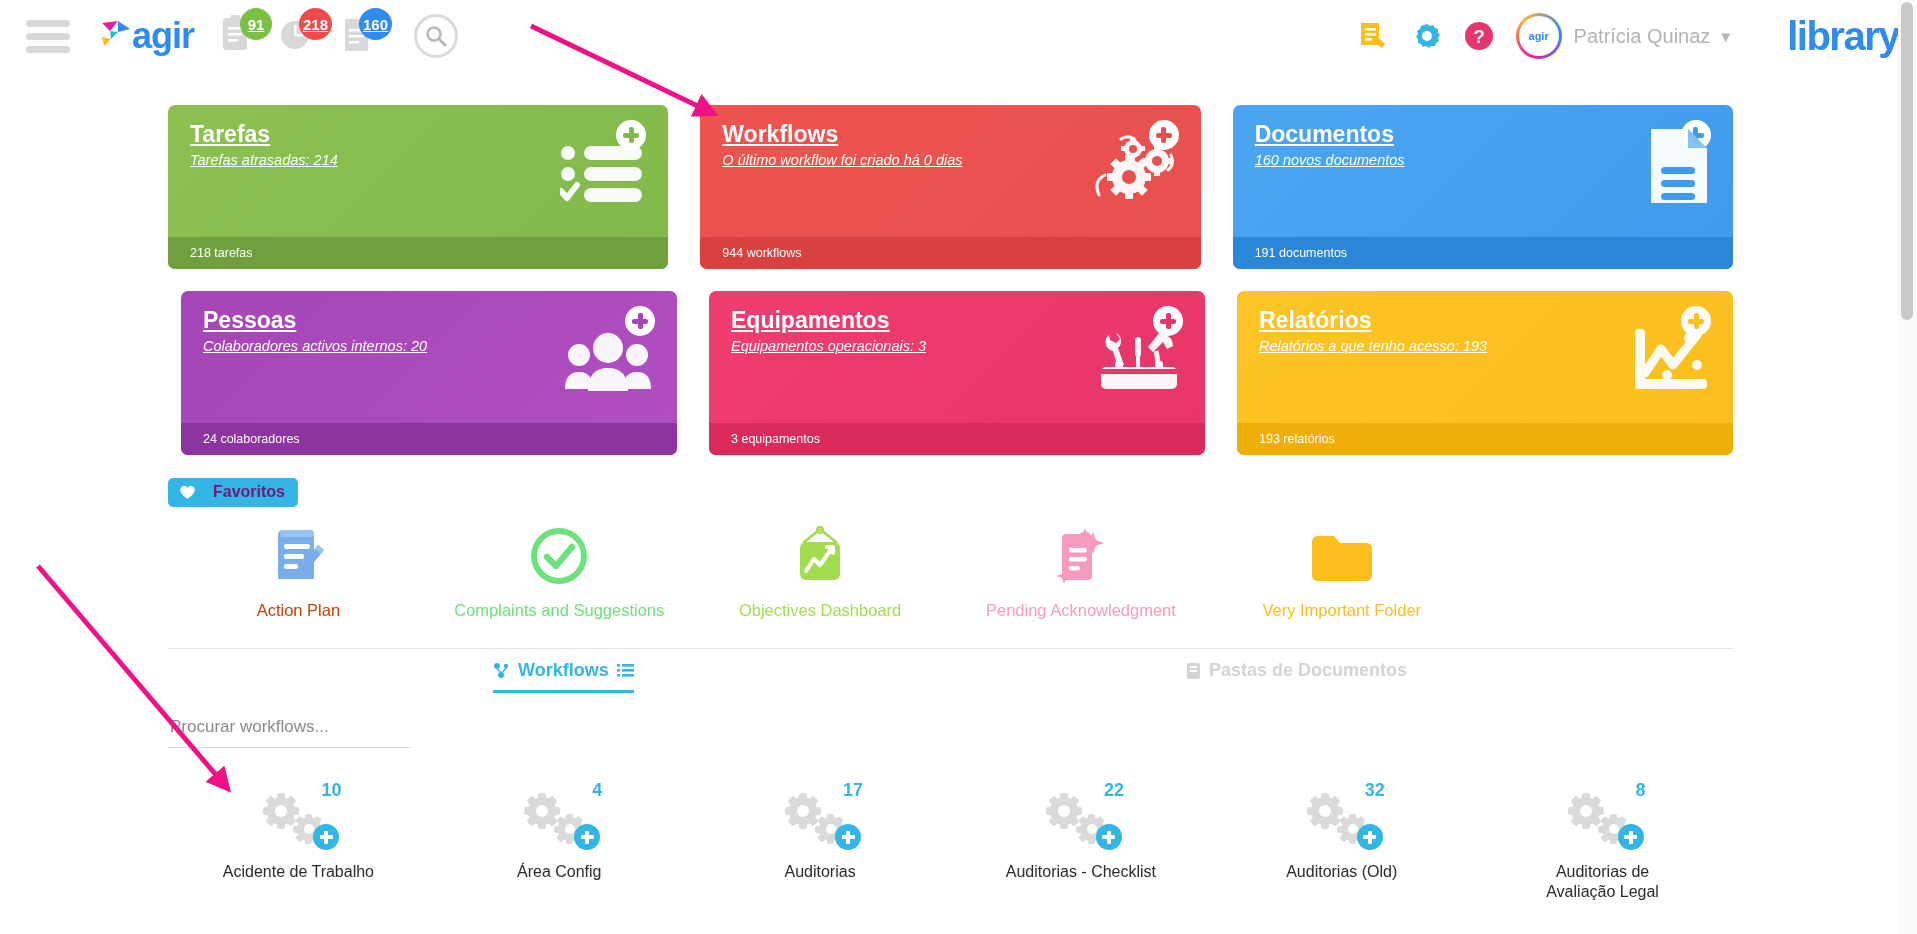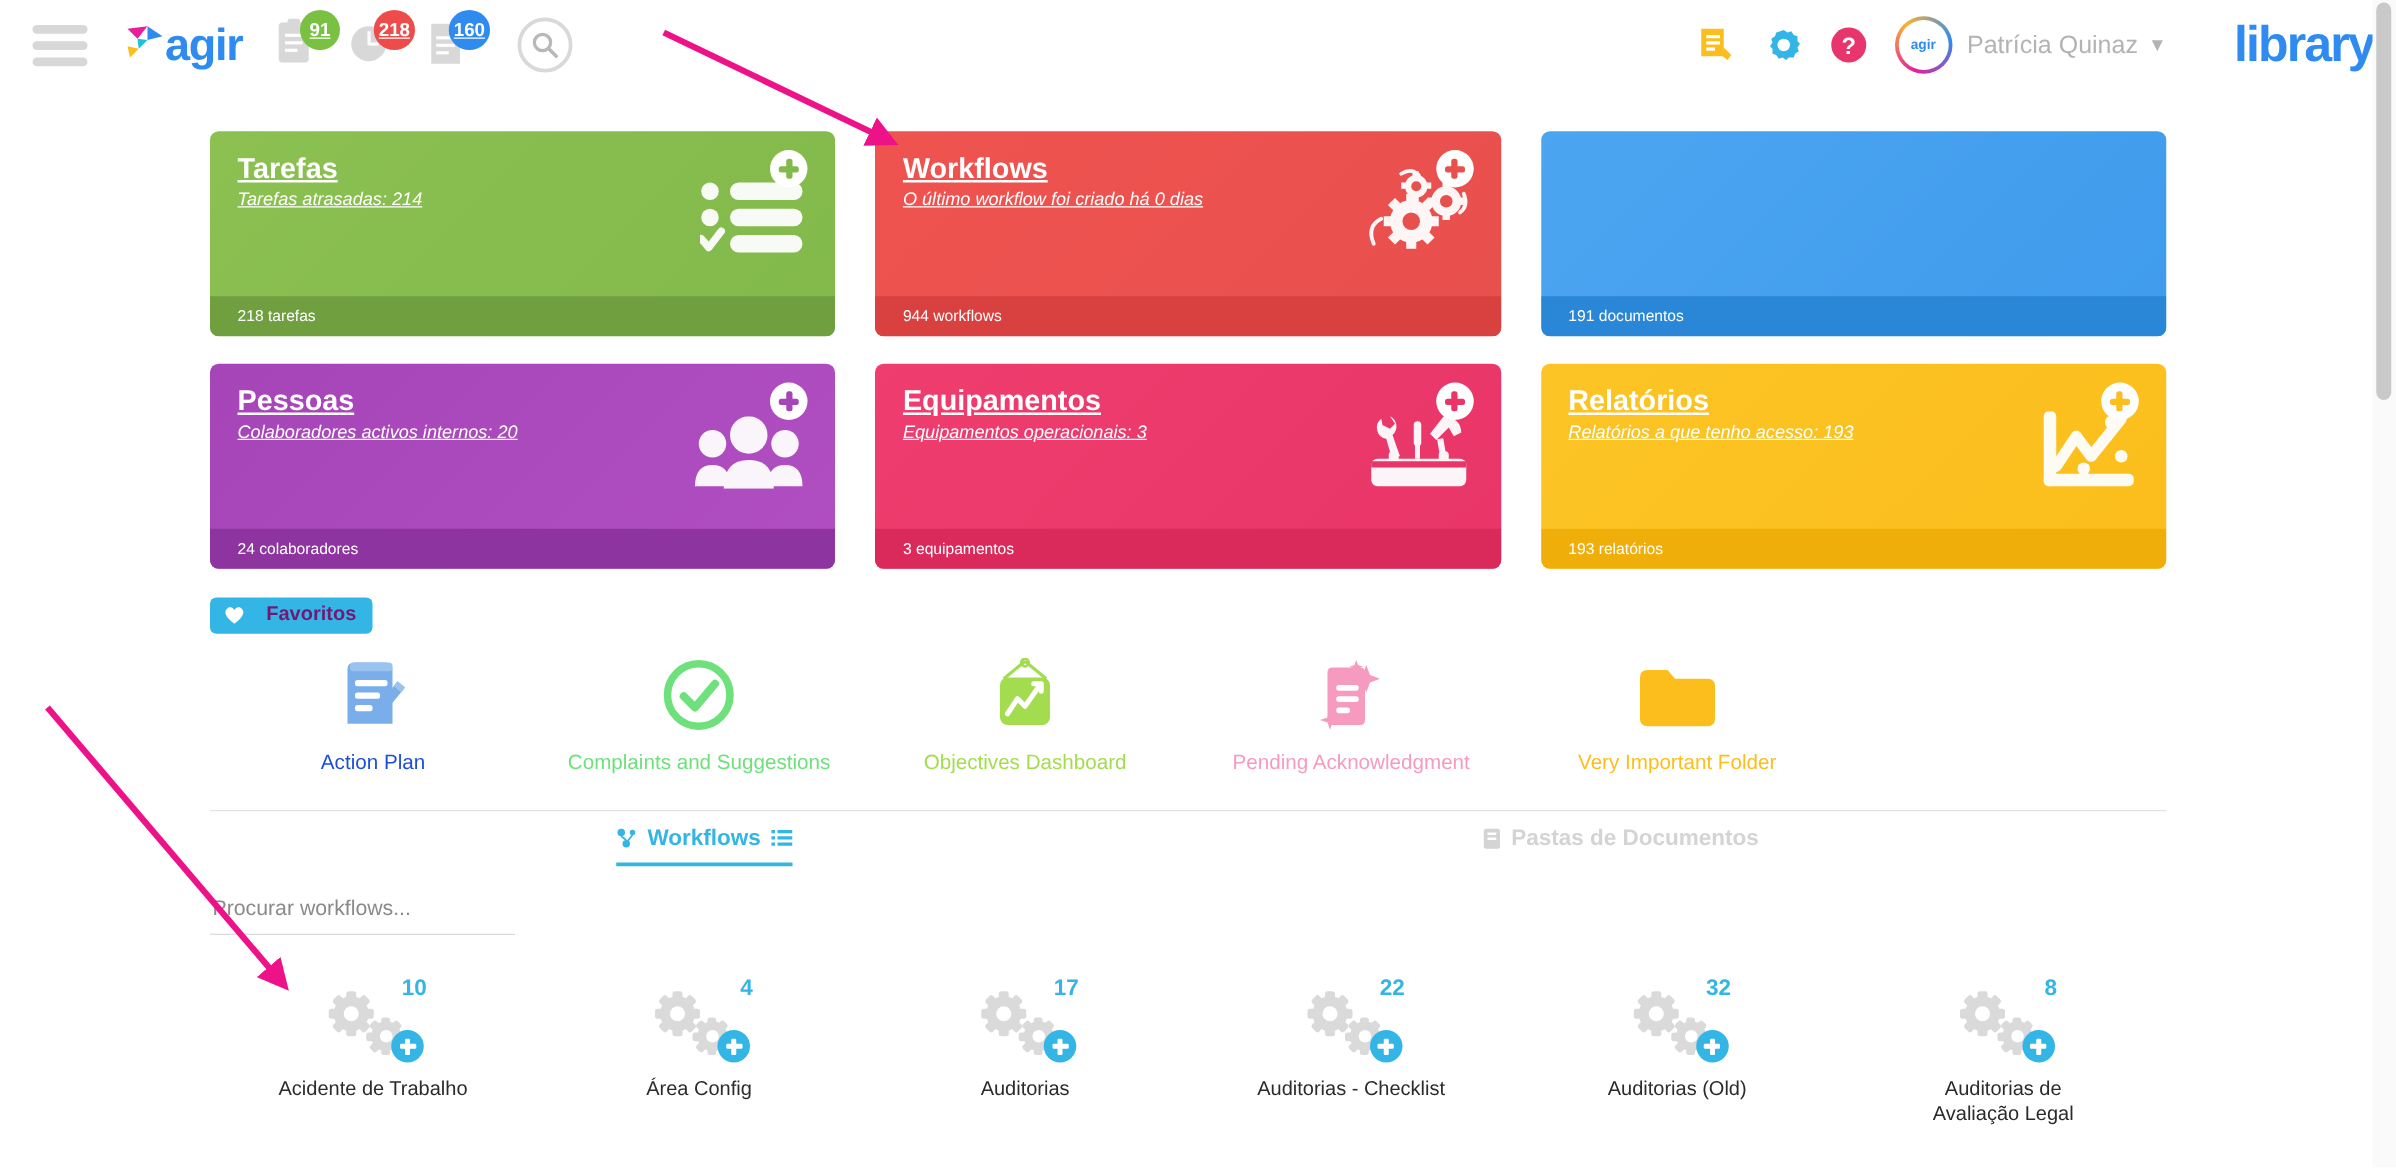--- a/index.html
+++ b/index.html
@@ -100,21 +100,21 @@
 
   .c-green  { background: linear-gradient(135deg,#8cc152 0%,#81b94a 100%); }
   .c-green  .card-footer { background: #6f9f3f; }
   .c-green  .card-plus::before, .c-green .card-plus::after { background: #81b94a; }
   .c-red    { background: linear-gradient(135deg,#ef5350 0%,#e8504d 100%); }
   .c-red    .card-footer { background: #d8413f; }
   .c-red    .card-plus::before, .c-red .card-plus::after { background: #e8504d; }
   .c-blue   { background: linear-gradient(135deg,#4ca5f0 0%,#3f9bed 100%); }
   .c-blue   .card-footer { background: #2a86d6; }
   .c-blue   .card-plus::before, .c-blue .card-plus::after { background: #3f9bed; }
-  .c-purple { background: linear-gradient(135deg,#a545b8 0%,#b14fc2 100%); }
+  .c-purple { background: linear-gradient(135deg,#a545b8 0%,#b14fc2 100%); margin-left: 13px; }
   .c-purple .card-footer { background: #8e34a0; }
   .c-purple .card-plus::before, .c-purple .card-plus::after { background: #a545b8; }
   .c-pink   { background: linear-gradient(135deg,#ee3d6e 0%,#e93568 100%); }
   .c-pink   .card-footer { background: #d92a5b; }
   .c-pink   .card-plus::before, .c-pink .card-plus::after { background: #e93568; }
   .c-yellow { background: linear-gradient(135deg,#fcc425 0%,#fbbe1c 100%); }
   .c-yellow .card-footer { background: #f0ae0b; }
   .c-yellow .card-plus::before, .c-yellow .card-plus::after { background: #fbbe1c; }
 
   
@@ -355,20 +355,32 @@
             <circle cx="48" cy="16" r="4" fill="#e8504d"></circle>
             <path d="M36 6 q8-5 14 1" stroke="#fff" stroke-width="3" fill="none" stroke-linecap="round"></path>
             <path d="M86 22 q4 10 -3 15" stroke="#fff" stroke-width="3" fill="none" stroke-linecap="round"></path>
             <path d="M14 62 q-6-14 6-20" stroke="#fff" stroke-width="3" fill="none" stroke-linecap="round"></path>
           </svg>
         </div>
         <div class="card-footer">944 workflows</div>
       </div>
 
       <div class="card c-blue">
+        <div class="card-body">
+          <div class="card-title">Documentos</div>
+          <div class="card-sub">160 novos documentos</div>
+          <div class="card-plus"></div>
+          <svg class="card-art" width="62" height="78" viewBox="0 0 62 78">
+            <path d="M4 2 h36 l20 20 v54 h-56 z" fill="#fff"></path>
+            <path d="M41 2 l19 19 h-19 z" fill="#7fc0f5"></path>
+            <rect x="14" y="40" width="34" height="7" rx="3.5" fill="#3f9bed"></rect>
+            <rect x="14" y="53" width="34" height="7" rx="3.5" fill="#3f9bed"></rect>
+            <rect x="14" y="66" width="34" height="7" rx="3.5" fill="#3f9bed"></rect>
+          </svg>
+        </div>
         <div class="card-footer">191 documentos</div>
       </div>
     </div>
 
     <div class="card-row">
 
       <div class="card c-purple">
         <div class="card-body">
           <div class="card-title">Pessoas</div>
           <div class="card-sub">Colaboradores activos internos: 20</div>
@@ -439,21 +451,21 @@
           <svg width="56" height="58" viewBox="0 0 56 58">
             <path d="M8 8 q0-5 6-5 h24 q6 0 6 5 v44 h-36z" fill="#7aaeea"></path>
             <rect x="10" y="3" width="34" height="7" rx="3" fill="#9bc3f0"></rect>
             <rect x="14" y="17" width="26" height="5" rx="2" fill="#fff"></rect>
             <rect x="14" y="27" width="20" height="5" rx="2" fill="#fff"></rect>
             <rect x="14" y="37" width="14" height="5" rx="2" fill="#fff"></rect>
             <path d="M48 18 l6 5 -18 22 -8 3 3-8z" fill="#7aaeea"></path>
             <path d="M48 18 l6 5 -3 4 -6-5z" fill="#9bc3f0"></path>
           </svg>
         </div>
-        <div class="fav-label" style="color:#1d4ed8">Action Plan</div>
+        <div class="fav-label" style="color:#c2410c">Action Plan</div>
       </div>
 
       <div class="fav-item">
         <div class="fav-icon">
           <svg width="58" height="58" viewBox="0 0 58 58">
             <circle cx="29" cy="29" r="25" fill="none" stroke="#6ee07c" stroke-width="6"></circle>
             <path d="M17 30 l9 9 16-19" stroke="#6ee07c" stroke-width="6.5" fill="none" stroke-linecap="round" stroke-linejoin="round"></path>
           </svg>
         </div>
         <div class="fav-label" style="color:#6ee07c">Complaints and Suggestions</div>

